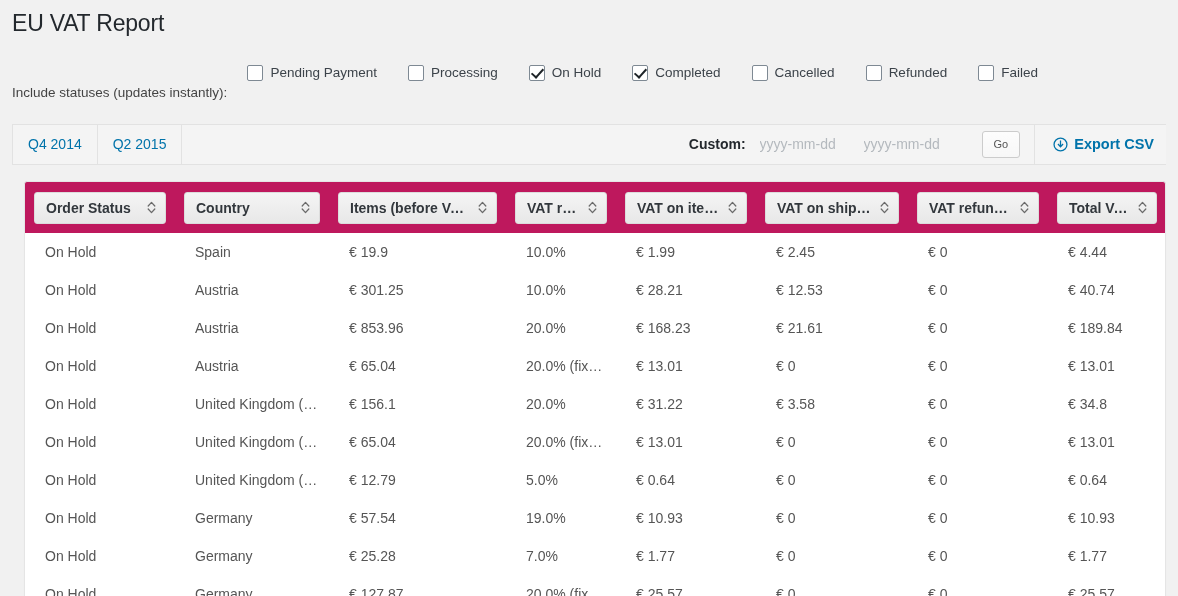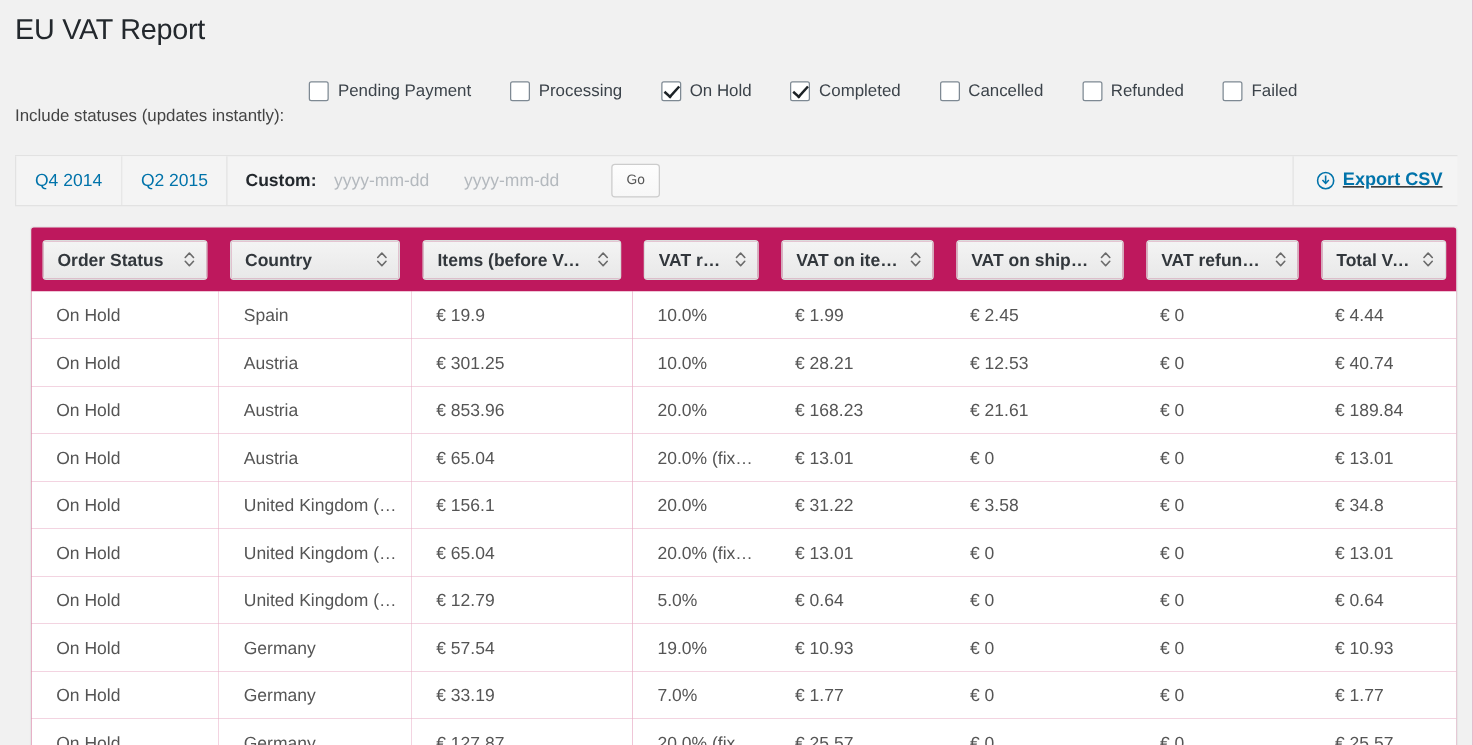--- a/index.html
+++ b/index.html
@@ -94,20 +94,21 @@
     top: -1px;
     height: 42px;
     border-top: 1px solid #e2e2e2;
   }
   .custom-block {
     display: flex;
     align-items: center;
     padding: 0 14px;
     gap: 0;
     flex: 1 1 auto;
+    justify-content: flex-end;
   }
   .custom-label {
     font-size: 14px;
     font-weight: 700;
     color: #23282d;
     margin-right: 12px;
   }
   .date-input {
     border: none;
     background: transparent;
@@ -130,21 +131,20 @@
     padding: 4px 11px;
     cursor: pointer;
     line-height: 1.5;
   }
   .export-block {
     display: flex;
     align-items: center;
     padding: 0 12px 0 18px;
     border-left: 1px solid #e2e2e2;
     margin-left: auto;
-    text-decoration: underline;
   }
   .export-link {
     display: inline-flex;
     align-items: center;
     color: #0073aa;
     font-size: 14.5px;
     font-weight: 700;
     text-decoration: none;
     cursor: pointer;
   }
@@ -442,21 +442,21 @@
           <td>€ 57.54</td>
           <td>19.0%</td>
           <td>€ 10.93</td>
           <td>€ 0</td>
           <td>€ 0</td>
           <td>€ 10.93</td>
         </tr>
         <tr>
           <td>On Hold</td>
           <td>Germany</td>
-          <td>€ 33.19</td>
+          <td>€ 25.28</td>
           <td>7.0%</td>
           <td>€ 1.77</td>
           <td>€ 0</td>
           <td>€ 0</td>
           <td>€ 1.77</td>
         </tr>
         <tr>
           <td>On Hold</td>
           <td>Germany</td>
           <td>€ 127.87</td>

